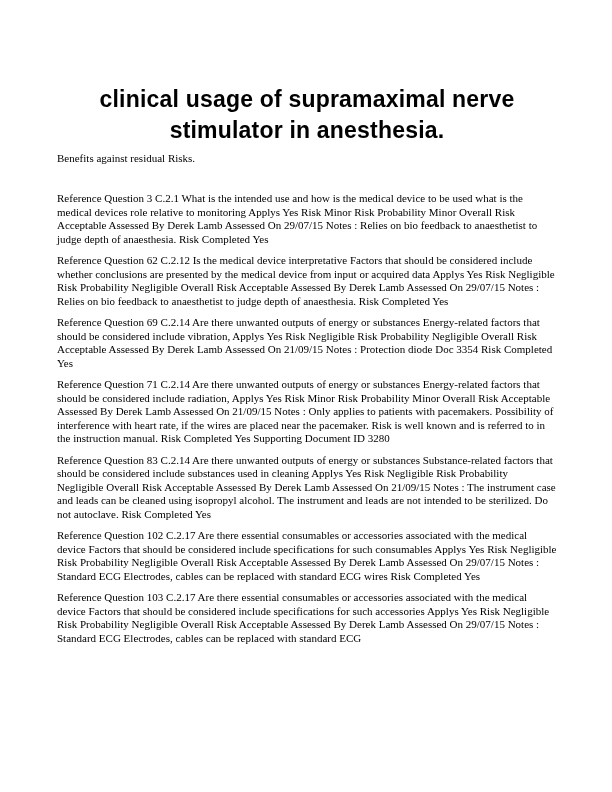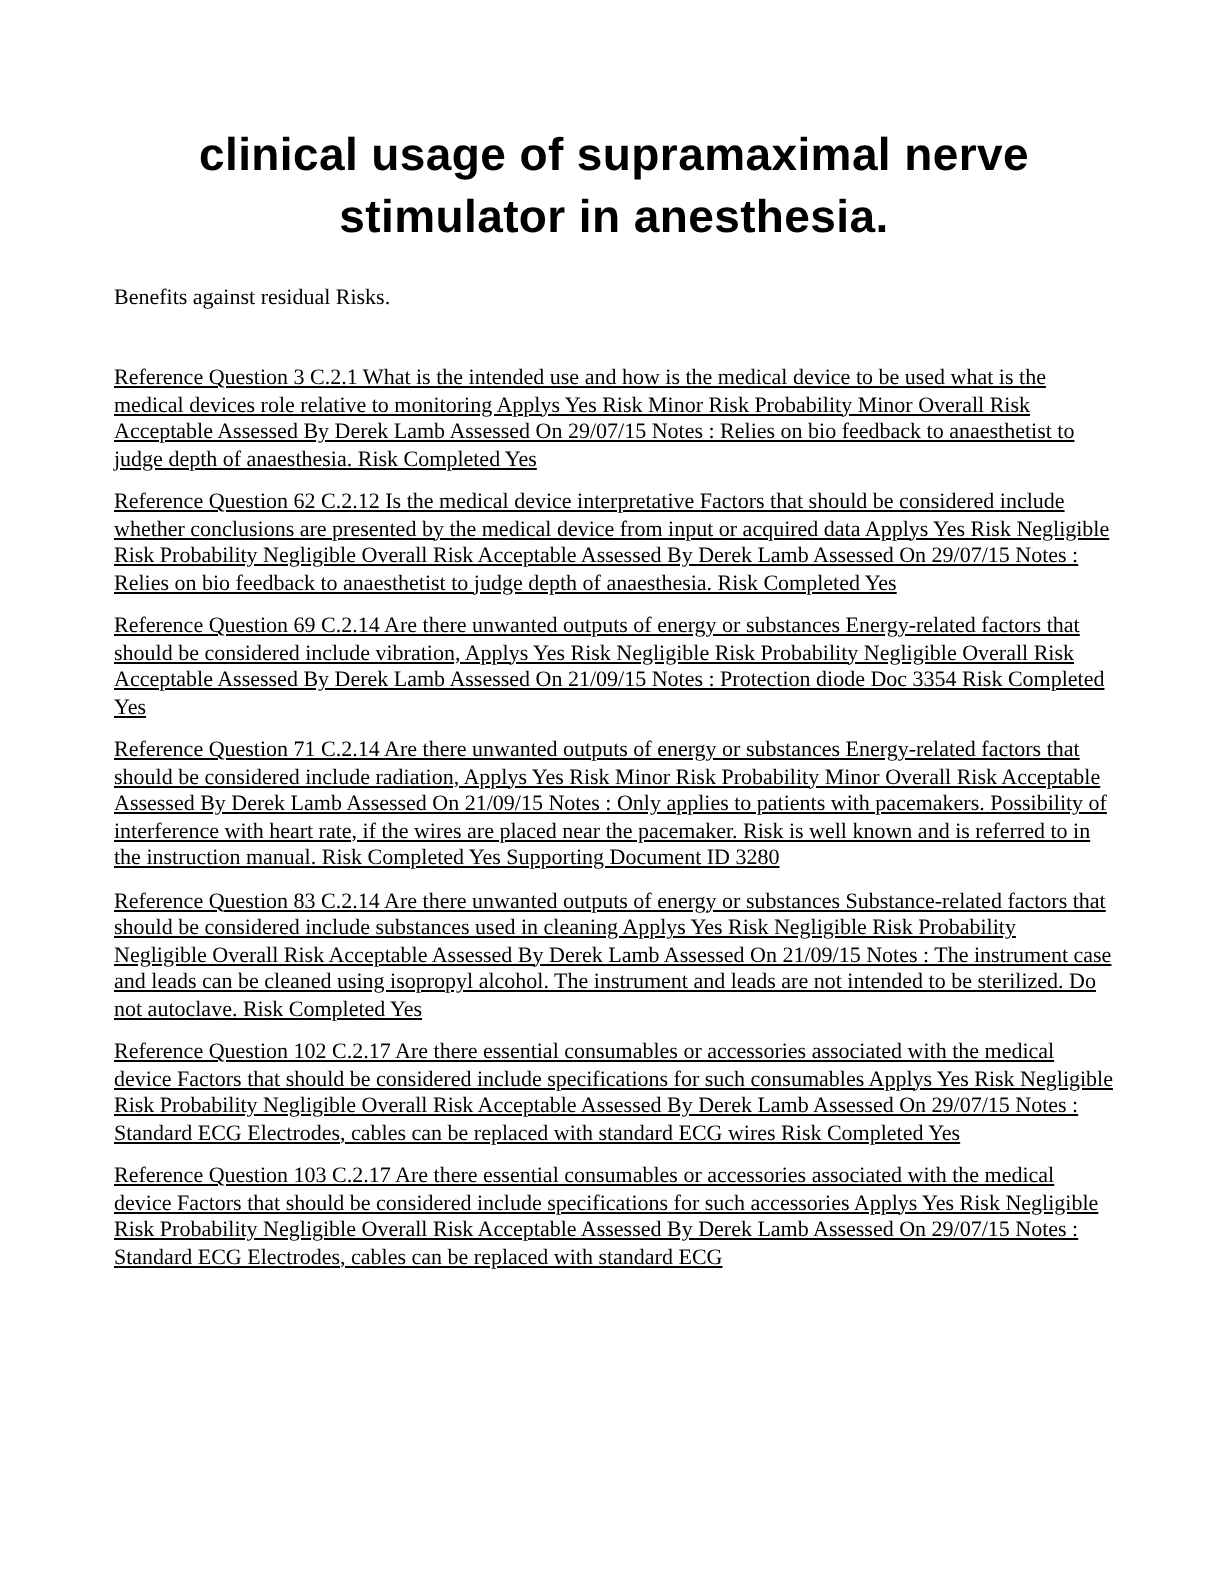--- a/index.html
+++ b/index.html
@@ -15,45 +15,44 @@
     color: #000000;
     overflow: hidden;
   }
   .content {
     position: absolute;
     left: 57px;
     top: 0;
     width: 500px;
   }
   .doc-title {
-    margin: 62px auto 0 auto;
+    margin: 84px auto 0 auto;
     width: 500px;
     text-align: center;
     font-family: "Liberation Sans", sans-serif;
     font-weight: bold;
     font-size: 23px;
     line-height: 31px;
     letter-spacing: 0.2px;
     color: #000000;
   }
   .intro-line {
     font-family: "Liberation Serif", serif;
     font-size: 11px;
     line-height: 13px;
     color: #000000;
   }
   .benefits-line {
-    margin-top: 19px;
+    margin-top: 6px;
   }
   .known-risks-line {
     margin-top: 30px;
   }
   .paragraphs {
     margin-top: 27px;
-    text-decoration: underline;
   }
   .ref-para {
     font-family: "Liberation Serif", serif;
     font-size: 11px;
     line-height: 13.5px;
     margin: 0 0 8px 0;
     color: #000000;
     text-align: left;
   }
 </style>

